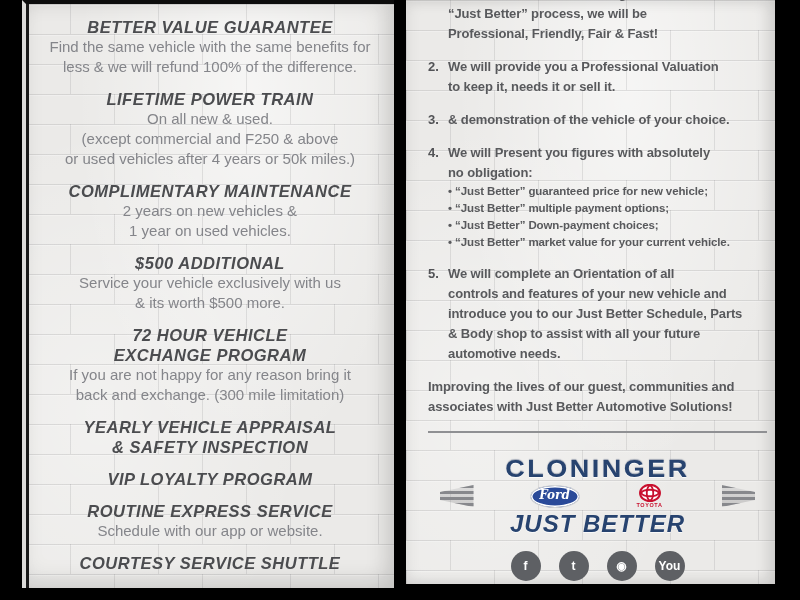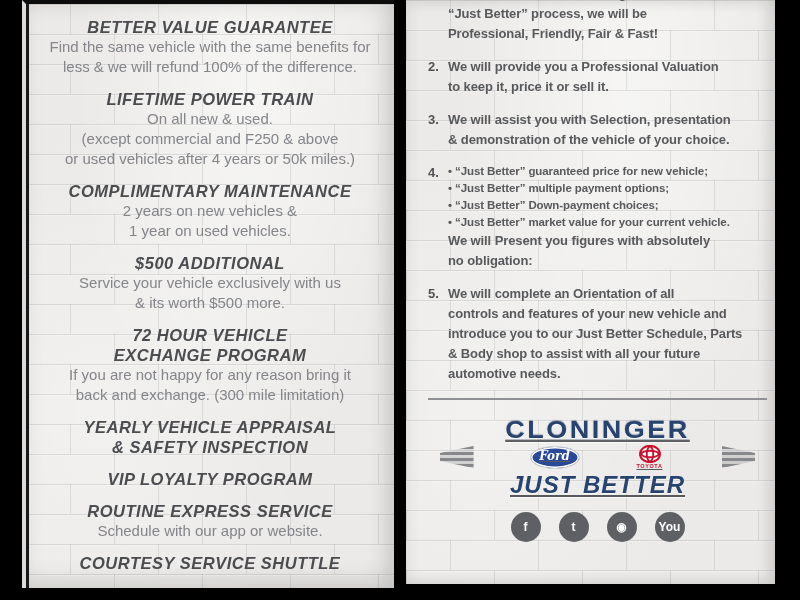--- a/index.html
+++ b/index.html
@@ -46,21 +46,21 @@
   .clipped-line{height:4px;overflow:hidden;}
   .clipped-line span{display:block;margin-top:-16px;font:700 13px/20px "Liberation Sans",sans-serif;color:#58595c;}
   .item{position:relative;padding-left:20px;margin-bottom:13px;
     font:700 13px/20px "Liberation Sans",sans-serif;letter-spacing:-.1px;}
   .item .num{position:absolute;left:0;top:0;color:#525356;}
   .bullet{font:700 11.5px/17px "Liberation Sans",sans-serif;letter-spacing:-.1px;white-space:nowrap;}
   .bullet::before{content:"• ";}
   .closing{font:700 13px/20px "Liberation Sans",sans-serif;letter-spacing:-.1px;}
   .divider{border-top:2px solid #8f9093;margin:14px 0 0 0;}
   
-  .logo-block{margin-top:18px;text-align:center;text-decoration:underline;}
+  .logo-block{margin-top:24px;text-align:center;}
   .logo-name{
     font:700 27px/24px "Liberation Sans",sans-serif;color:#27436f;
     letter-spacing:2.5px;text-shadow:0 1px 0 rgba(255,255,255,.7),0 -1px 1px rgba(20,40,80,.35);
     transform:scaleY(.92);
   }
   .logo-mid{display:flex;align-items:center;justify-content:center;height:28px;margin:1px 12px 0;gap:48px;}
   .wing{flex:1;height:22px;
     background:repeating-linear-gradient(180deg,#87888c 0 3px,rgba(135,136,140,0) 3px 6px),
                linear-gradient(180deg,rgba(190,190,192,.35),rgba(90,90,94,.25));}
   .wing-left{clip-path:polygon(0 32%,100% 0,100% 100%,0 68%);margin-right:5px;}
@@ -228,58 +228,57 @@
           </div>
         </div>
 
         <div class="item">
           <span class="num">2.</span>
           <div>
 
               <div class="line">We will provide you a Professional Valuation</div>
 
 
-              <div class="line">to keep it, price it or sell it.</div>
+              <div class="line">to keep it, needs it or sell it.</div>
             </div>
           <div>
             
           </div>
         </div>
 
         <div class="item">
           <span class="num">3.</span>
           <div>
 
-              <div class="line">We will assist you with Selection, presentation</div>
 
               <div class="line">&amp; demonstration of the vehicle of your choice.</div>
             </div>
           <div>
             
           </div>
         </div>
 
         <div class="item">
           <span class="num">4.</span>
           <div>
 
+              <div class="line">We will Present you figures with absolutely</div>
+
+              <div class="line">no obligation:</div>
+            </div>
+          <div>
+
               <div class="bullet">“Just Better” guaranteed price for new vehicle;</div>
 
               <div class="bullet">“Just Better” multiple payment options;</div>
 
               <div class="bullet">“Just Better” Down-payment choices;</div>
 
               <div class="bullet">“Just Better” market value for your current vehicle.</div>
             </div>
-          <div>
-
-              <div class="line">We will Present you figures with absolutely</div>
-
-              <div class="line">no obligation:</div>
-            </div>
         </div>
 
         <div class="item">
           <span class="num">5.</span>
           <div>
 
               <div class="line">We will complete an Orientation of all</div>
 
               <div class="line">controls and features of your new vehicle and</div>
 
@@ -288,20 +287,26 @@
               <div class="line">&amp; Body shop to assist  with all your future</div>
 
               <div class="line">automotive needs.</div>
             </div>
           <div>
             
           </div>
         </div>
       </div>
 
+    <div class="closing">
+
+        <div class="line">Improving the lives of our guest, communities and</div>
+
+        <div class="line">associates with Just Better Automotive Solutions!</div>
+      </div>
 
     <div class="divider"></div>
 
     <div class="logo-block">
       <div class="logo-name">CLONINGER</div>
       <div class="logo-mid">
         <div class="wing wing-left"></div>
         <div class="ford-oval">
           <span>Ford</span>
         </div>

